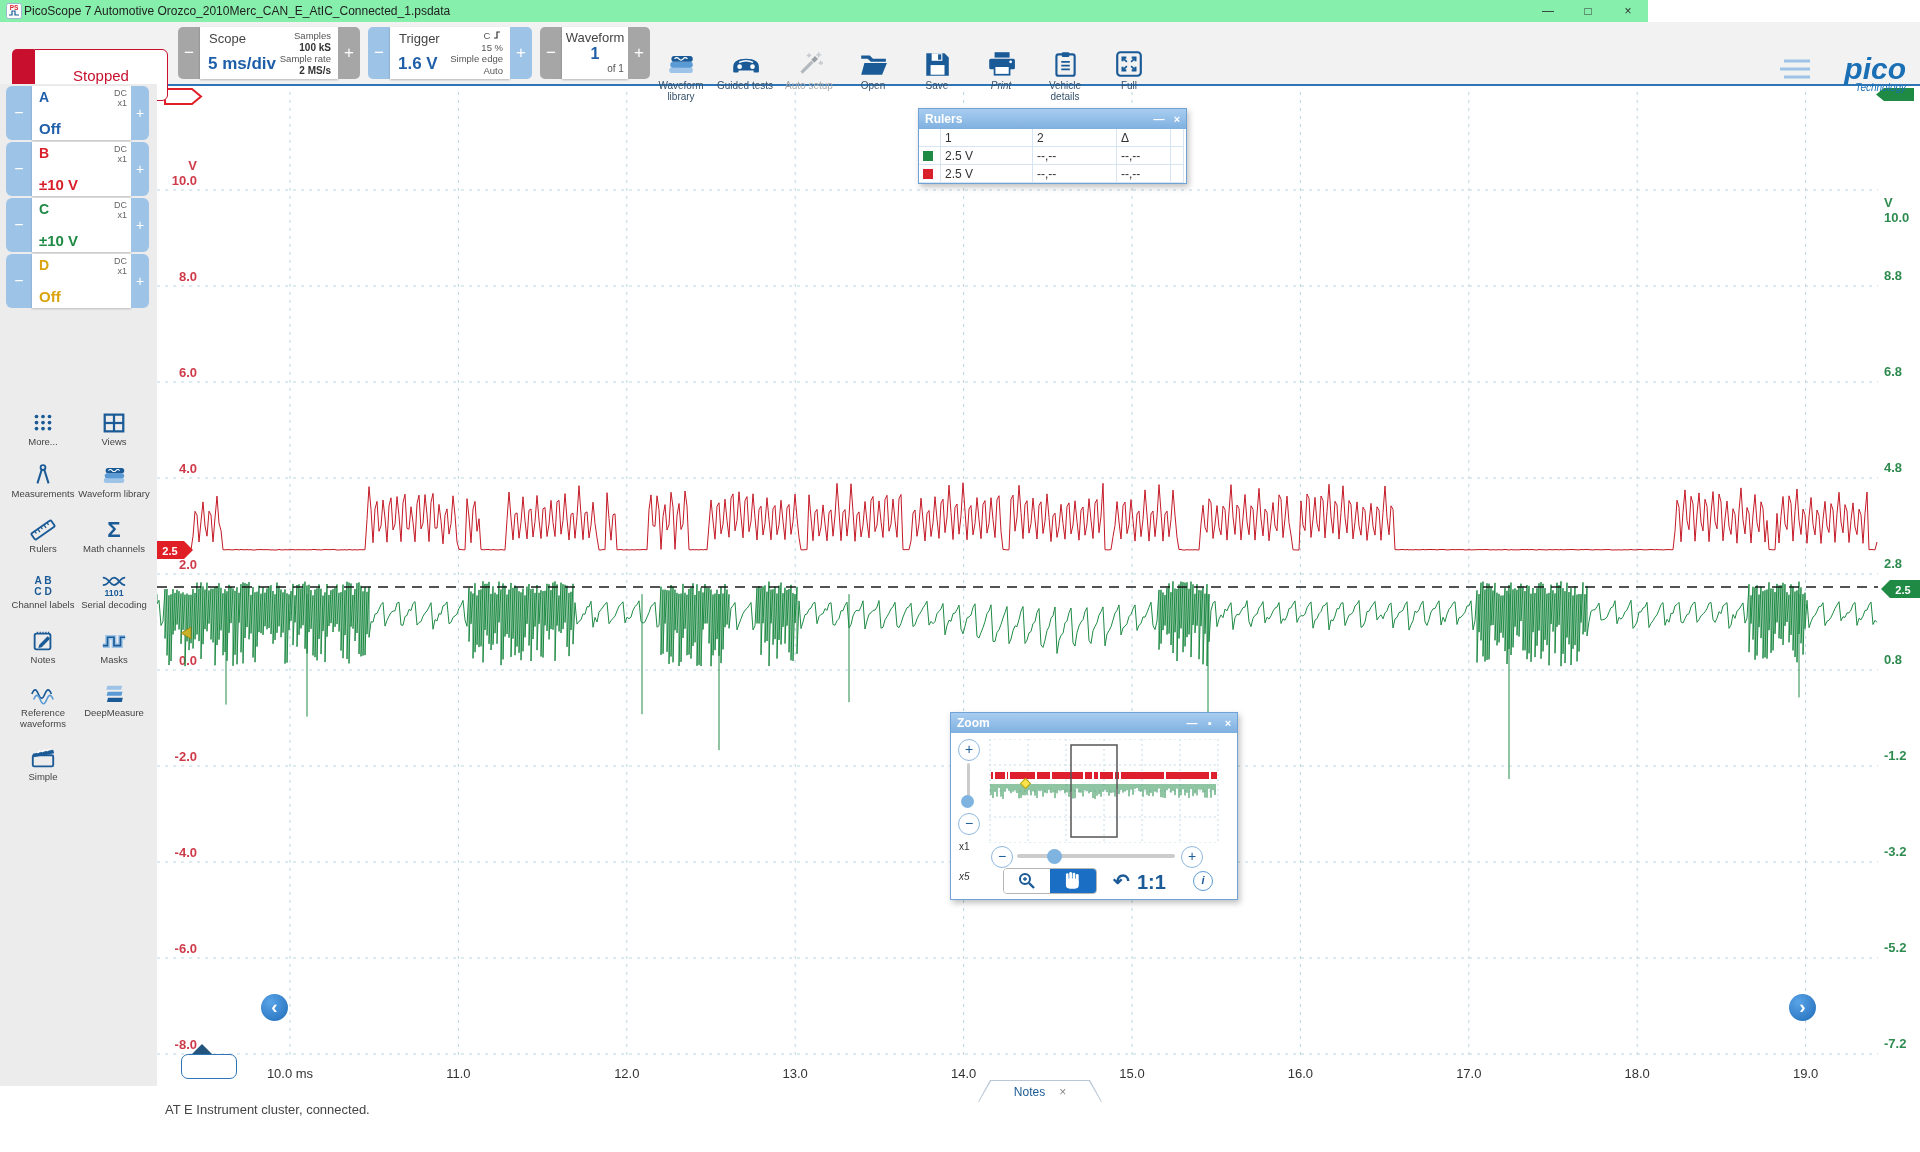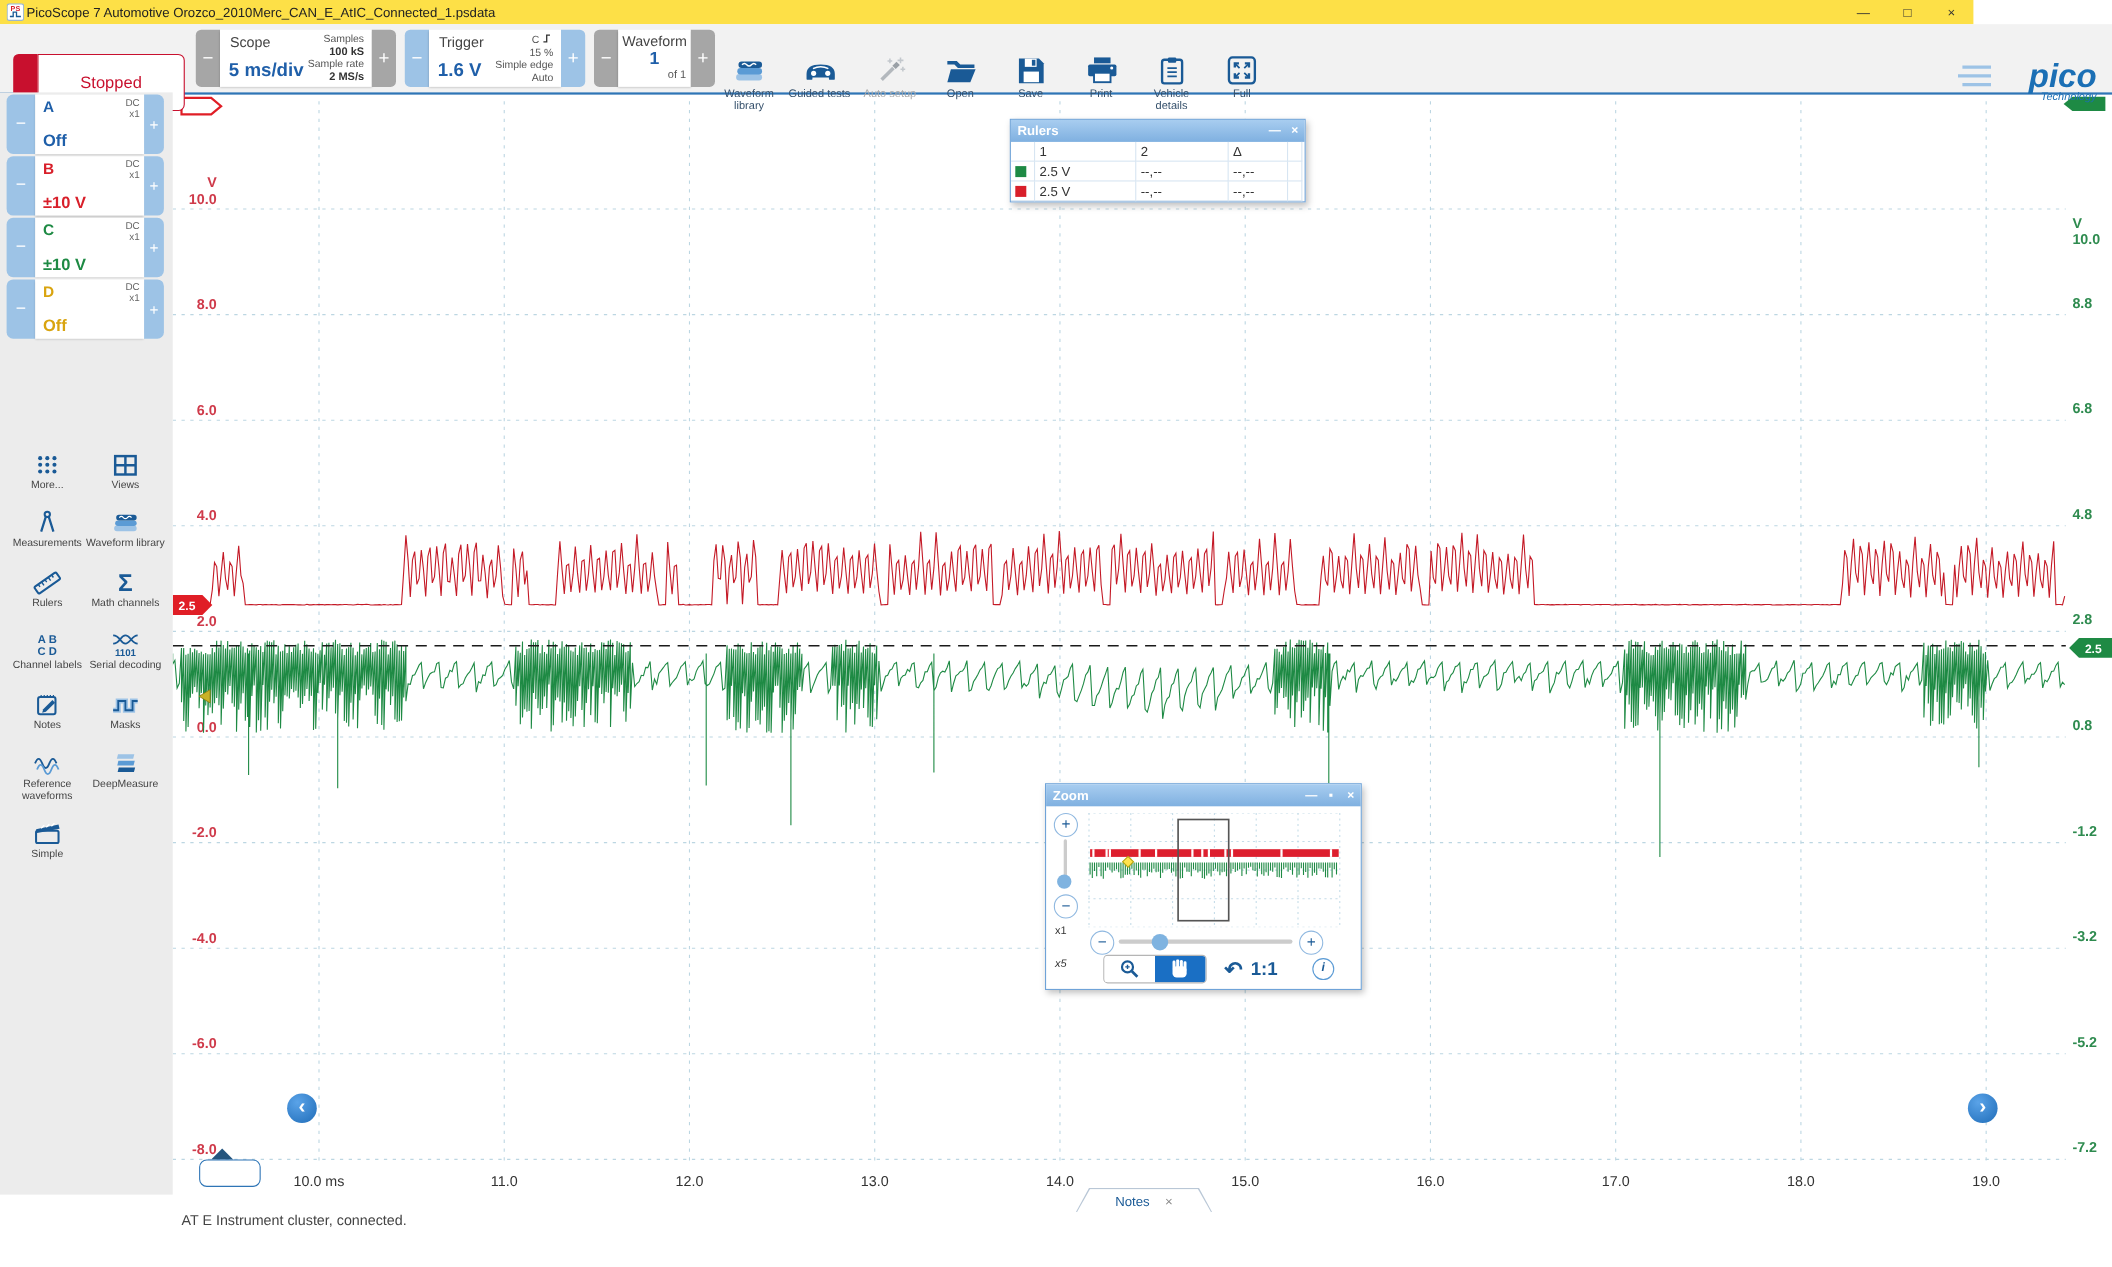--- a/index.html
+++ b/index.html
@@ -1,19 +1,19 @@
 <!DOCTYPE html>
 <html><head>
 <meta charset="utf-8">
 <style>
   html,body{margin:0;padding:0;background:#fff;font-family:"Liberation Sans",sans-serif;}
   #app{position:relative;width:1920px;height:1152px;overflow:hidden;background:#fff;}
   .abs{position:absolute;}
   
-  #titlebar{left:0;top:0;width:1794px;height:22px;background:#fde047;display:flex;align-items:center;}
+  #titlebar{left:0;top:0;width:1648px;height:22px;background:#86efac;display:flex;align-items:center;}
   #titlebar .title{font-size:12px;color:#222;margin-left:8px;}
   .winctl{width:40px;height:22px;text-align:center;line-height:22px;font-size:12px;color:#333;}
   
   #toolbar{left:0;top:22px;width:1920px;height:62px;background:#f2f2f2;border-bottom:2px solid #2e75b6;}
   .tb-minus,.tb-plus{position:absolute;top:5px;height:52px;width:22px;color:#fff;font-size:17px;display:flex;align-items:center;justify-content:center;}
   .gray{background:#a6a6a6;} .blue{background:#9dc3e6;}
   .rL{border-radius:5px 0 0 5px;} .rR{border-radius:0 5px 5px 0;}
   .tb-panel{position:absolute;top:5px;height:52px;background:#fff;box-shadow:0 1px 2px rgba(0,0,0,.25);}
   .tb-title{position:absolute;left:9px;top:4px;font-size:13px;color:#444;}
   .tb-value{position:absolute;left:8px;bottom:5px;font-size:17px;font-weight:bold;color:#1f5fa9;}
@@ -49,21 +49,21 @@
   #rulersTable div{border-right:1px solid #d7e5f2;border-bottom:1px solid #d7e5f2;height:18px;line-height:18px;padding-left:4px;box-sizing:border-box;}
   .sw{display:inline-block;width:10px;height:10px;margin-top:4px;}
   
   .circbtn{position:absolute;width:20px;height:20px;border:1px solid #8fb8e0;border-radius:50%;background:#fff;color:#1a5a96;font-size:14px;text-align:center;line-height:18px;}
   .track{position:absolute;background:#ccc;border-radius:2px;}
   .dot{position:absolute;background:#7fb3e0;border-radius:50%;}
   #zoomToggle{position:absolute;border:1px solid #b5b5b5;border-radius:4px;overflow:hidden;display:flex;}
   #zoomToggle .half{width:46px;height:24px;display:flex;align-items:center;justify-content:center;}
   #handBtn{background:#1a6fc4;}
   .undo{font-size:20px;font-weight:bold;color:#1a5a96;}
-  .ratio{font-size:17px;font-weight:bold;color:#1a5a96;}
+  .ratio{font-size:20px;font-weight:bold;color:#1a5a96;}
   .info{width:18px;height:18px;border:1.5px solid #5b9bd5;border-radius:50%;color:#1a5a96;font-size:11px;font-style:italic;font-weight:bold;text-align:center;line-height:17px;}
   
   .navbtn{width:27px;height:27px;border-radius:50%;background:radial-gradient(circle at 35% 30%,#5aa3e8,#1f6cb8);color:#fff;font-size:19px;font-weight:bold;text-align:center;line-height:25px;}
   
   #notesTabOuter{left:978px;top:1080px;width:124px;height:22px;background:#b9c7d6;clip-path:polygon(12px 0,112px 0,124px 100%,0 100%);}
   #notesTabInner{left:979px;top:1081px;width:122px;height:21px;background:#fff;clip-path:polygon(12px 0,110px 0,122px 100%,0 100%);display:flex;align-items:center;justify-content:center;gap:14px;}
   #notesTabInner .nl{color:#1a5a96;font-size:12px;}
   #notesTabInner .nx{color:#888;font-size:12px;}
   #statusBar{left:165px;top:1102px;font-size:13px;color:#444;}
   #scrollThumb{left:181px;top:1054px;width:54px;height:23px;background:#fff;border:1.5px solid #2e75b6;border-radius:7px;}
@@ -243,21 +243,21 @@
           <div class="ic">
             <svg width="30" height="30" viewBox="0 0 28 28">
               <path d="M4 4 h17 l4 4 v17 H4z" fill="#1a5a96"></path>
               <rect x="9" y="4" width="10" height="7" fill="#fff"></rect>
               <rect x="15" y="5" width="3" height="5" fill="#1a5a96"></rect>
               <rect x="8" y="15" width="13" height="9" fill="#fff"></rect>
             </svg>
           </div>
           <div class="lb">Save</div>
         </div>
-        <div class="tbbtn" style="left: 972px;">
+        <div class="tbbtn" style="left: 972px; font-style: italic;">
           <div class="ic">
             <svg width="30" height="30" viewBox="0 0 28 28">
               <rect x="8" y="3" width="14" height="5" fill="#1a5a96"></rect>
               <rect x="3" y="9" width="24" height="10" rx="1.5" fill="#1a5a96"></rect>
               <circle cx="23" cy="12" r="1.3" fill="#fff"></circle>
               <rect x="8" y="16" width="14" height="8" fill="#fff" stroke="#1a5a96" stroke-width="1.6"></rect>
             </svg>
           </div>
           <div class="lb">Print</div>
         </div>

